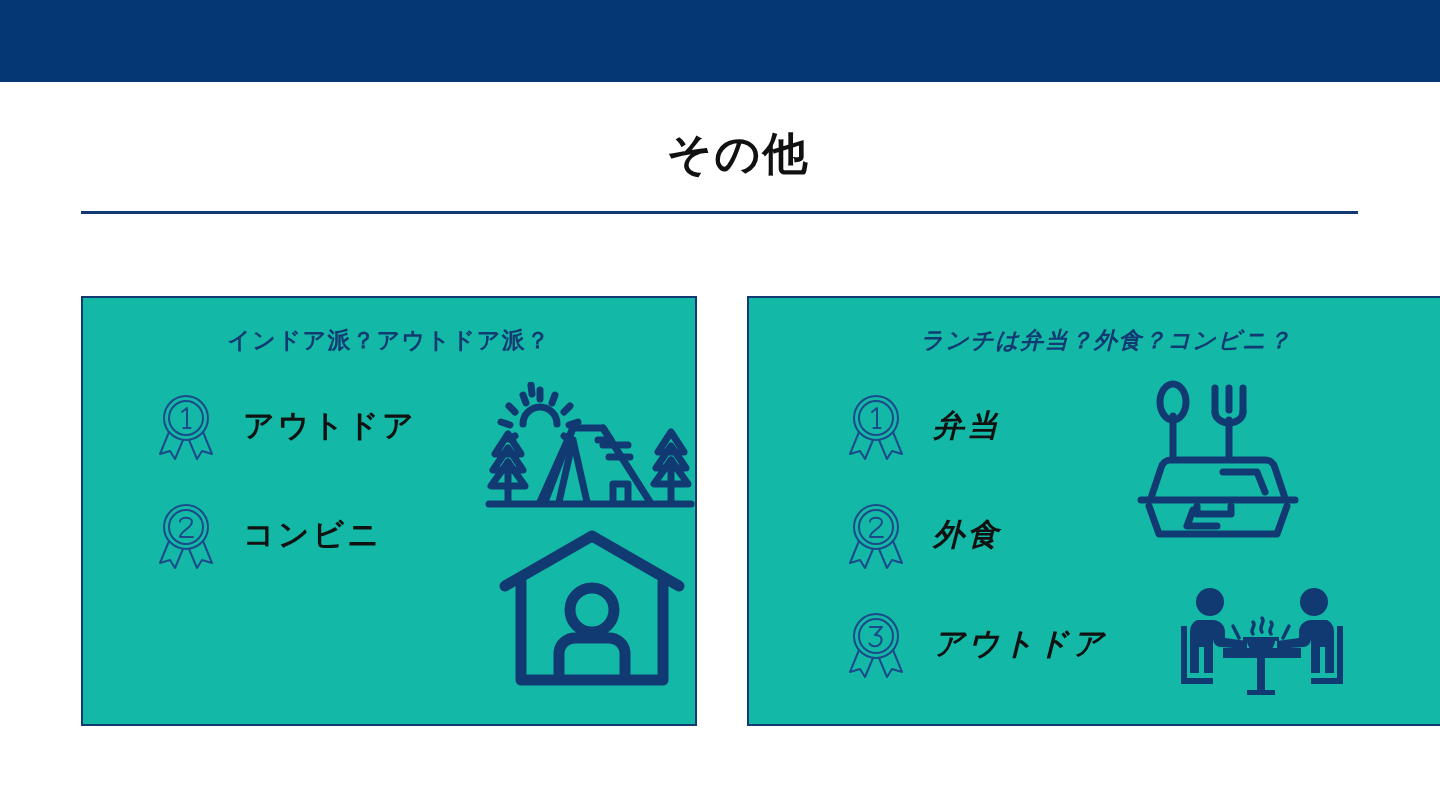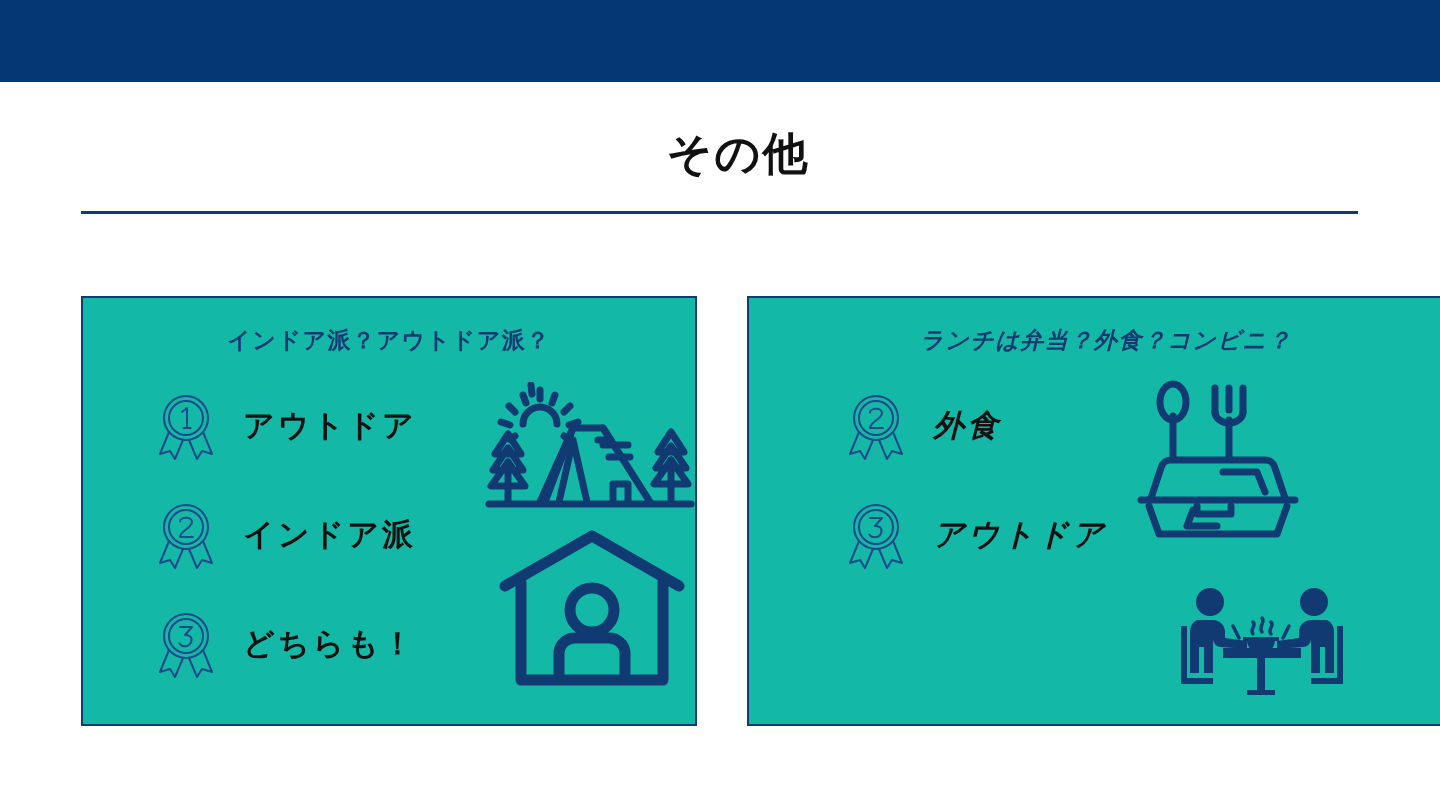--- a/index.html
+++ b/index.html
@@ -162,37 +162,23 @@
           <svg width="58" height="68" viewBox="0 0 58 68">
             <g fill="none" stroke="#1b4a8a" stroke-width="2" stroke-linejoin="round" stroke-linecap="round">
               <path d="M12 40 L3 62 L13 59 L18 67 L26 48"></path>
               <path d="M46 40 L55 62 L45 59 L40 67 L32 48"></path>
               <circle cx="29" cy="26" r="22"></circle>
               <circle cx="29" cy="26" r="17"></circle>
               <path d="M23 20.5 C23 16, 35 15, 35 21 C35 27, 23 30, 23 36 L36 36"></path>
             </g>
           </svg>
         </span>
-        <span class="rank-label">インドア派</span>
-      </div>
-
-      <div class="rank-row">
-        <span class="medal-icon">
-          <svg width="58" height="68" viewBox="0 0 58 68">
-            <g fill="none" stroke="#1b4a8a" stroke-width="2" stroke-linejoin="round" stroke-linecap="round">
-              <path d="M12 40 L3 62 L13 59 L18 67 L26 48"></path>
-              <path d="M46 40 L55 62 L45 59 L40 67 L32 48"></path>
-              <circle cx="29" cy="26" r="22"></circle>
-              <circle cx="29" cy="26" r="17"></circle>
-              <path d="M23 17 L35 17 L28 25 C35 25, 36 30, 33 34 C30 37.5, 24 36.5, 22.5 33.5"></path>
-            </g>
-          </svg>
-        </span>
-        <span class="rank-label">どちらも！</span>
-      </div>
+        <span class="rank-label">コンビニ</span>
+      </div>
+
 
     </div>
 
     <div class="illus illus-tent">
       <svg width="210" height="140" viewBox="0 0 210 140">
         <g fill="none" stroke="#123a72" stroke-width="7" stroke-linecap="round" stroke-linejoin="round">
 
           <path d="M38 42 A17 17 0 0 1 72 42"></path>
           <path d="M55 8 L55 17 M38 13 L41 21 M24 24 L30 30 M16 40 L25 43
                    M70 13 L67 21 M85 24 L79 30 M93 40 L84 43
@@ -231,20 +217,34 @@
         </g>
       </svg>
     </div>
   </div>
 
   <div class="panel panel-right">
     <div class="panel-heading">ランチは弁当？外食？コンビニ？</div>
 
     <div class="rank-list">
 
+      <div class="rank-row">
+        <span class="medal-icon">
+          <svg width="58" height="68" viewBox="0 0 58 68">
+            <g fill="none" stroke="#1b4a8a" stroke-width="2" stroke-linejoin="round" stroke-linecap="round">
+              <path d="M12 40 L3 62 L13 59 L18 67 L26 48"></path>
+              <path d="M46 40 L55 62 L45 59 L40 67 L32 48"></path>
+              <circle cx="29" cy="26" r="22"></circle>
+              <circle cx="29" cy="26" r="17"></circle>
+              <path d="M25 20 L30 16 L30 36 M26.5 36 L33.5 36"></path>
+            </g>
+          </svg>
+        </span>
+        <span class="rank-label">弁当</span>
+      </div>
 
       <div class="rank-row">
         <span class="medal-icon">
           <svg width="58" height="68" viewBox="0 0 58 68">
             <g fill="none" stroke="#1b4a8a" stroke-width="2" stroke-linejoin="round" stroke-linecap="round">
               <path d="M12 40 L3 62 L13 59 L18 67 L26 48"></path>
               <path d="M46 40 L55 62 L45 59 L40 67 L32 48"></path>
               <circle cx="29" cy="26" r="22"></circle>
               <circle cx="29" cy="26" r="17"></circle>
               <path d="M23 20.5 C23 16, 35 15, 35 21 C35 27, 23 30, 23 36 L36 36"></path>

